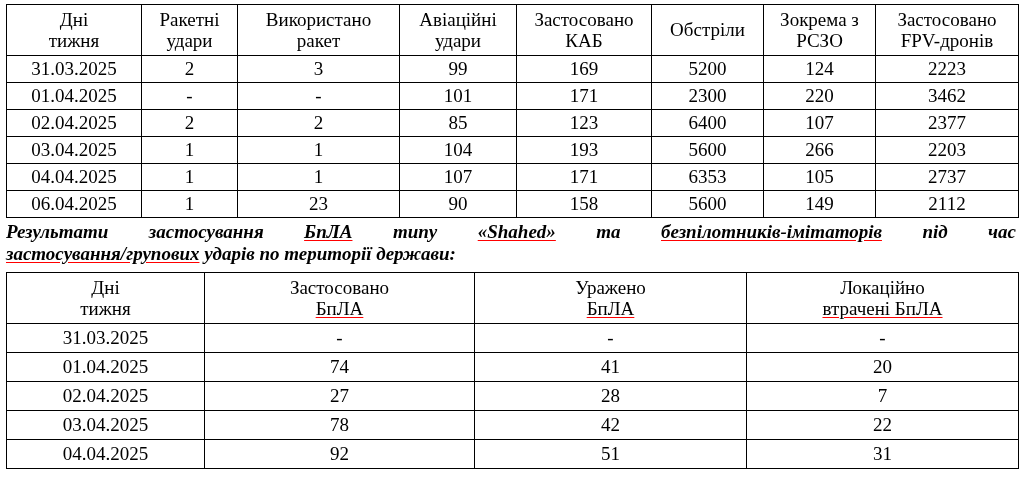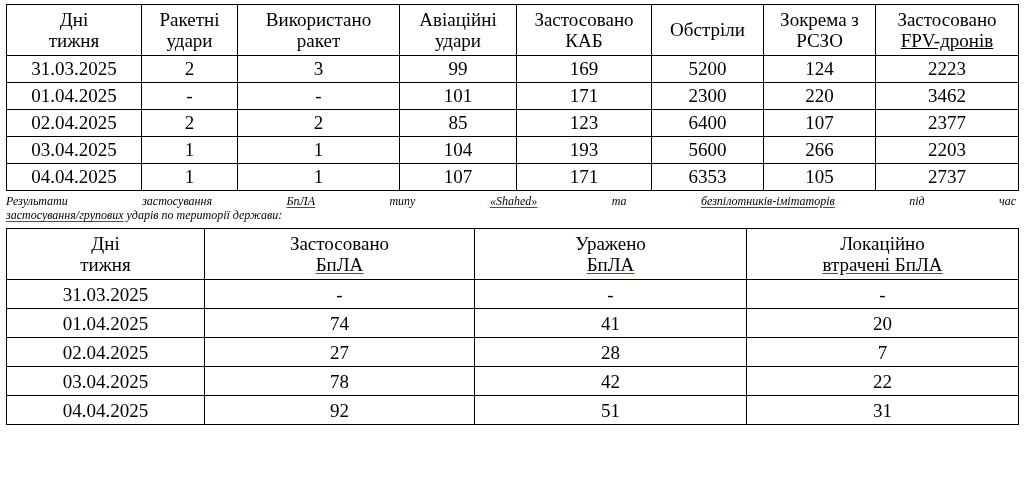--- a/index.html
+++ b/index.html
@@ -42,22 +42,22 @@
     height: 48px;
     font-size: 19px;
   }
   #table-one tbody td {
     height: 24px;
     font-size: 19px;
   }
   .para {
     margin: 3px 0 0 0;
     padding: 0 8px 0 6px;
-    font-size: 12px;
-    font-weight: normal;
+    font-size: 19px;
+    font-weight: bold;
     font-style: italic;
     line-height: 1.18;
     text-align: justify;
   }
   .para .u-red {
     text-decoration: underline;
     text-decoration-color: #ff0000;
     text-underline-offset: 2px;
   }
   .para .line1 {
@@ -76,21 +76,21 @@
   }
   #table-two tbody td {
     height: 26px;
     font-size: 19px;
   }
   .hdr-underline {
     text-decoration: underline;
     text-decoration-color: #ff0000;
     text-underline-offset: 2px;
   }
-  .nowrap { white-space: nowrap; text-decoration: underline; }
+  .nowrap { white-space: nowrap; }
 </style>
 </head>
 <body>
 
 <div class="page">
 
   <table class="doc-table" id="table-one">
     <colgroup>
       <col style="width:135px">
       <col style="width:96px">
@@ -180,20 +180,30 @@
       <tr>
         <td>04.04.2025</td>
         <td>1</td>
         <td>1</td>
         <td>107</td>
         <td>171</td>
         <td>6353</td>
         <td>105</td>
         <td>2737</td>
       </tr>
+      <tr>
+        <td>06.04.2025</td>
+        <td>1</td>
+        <td>23</td>
+        <td>90</td>
+        <td>158</td>
+        <td>5600</td>
+        <td>149</td>
+        <td>2112</td>
+      </tr>
     </tbody>
   </table>
 
   <p class="para">
     <span class="line1"><span>Результати</span> <span>застосування</span> <span class="u-red">БпЛА</span> <span>типу</span> <span class="u-red">«Shahed»</span> <span>та</span> <span class="u-red">безпілотників-імітаторів</span> <span>під</span> <span>час</span></span><span class="u-red">застосування/групових</span> <span>ударів по території держави:</span>
   </p>
 
   <table class="doc-table" id="table-two">
     <colgroup>
       <col style="width:198px">

